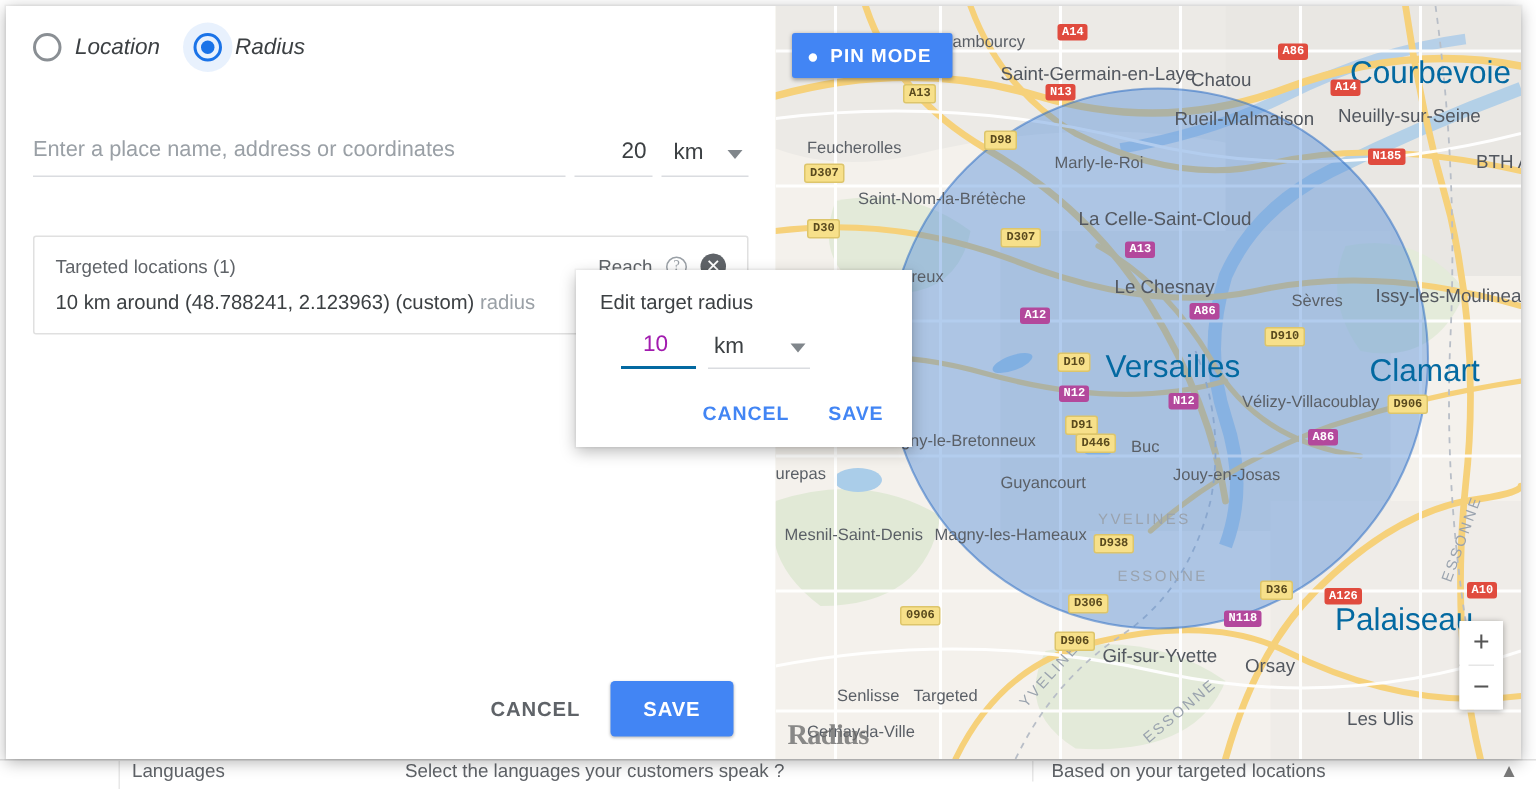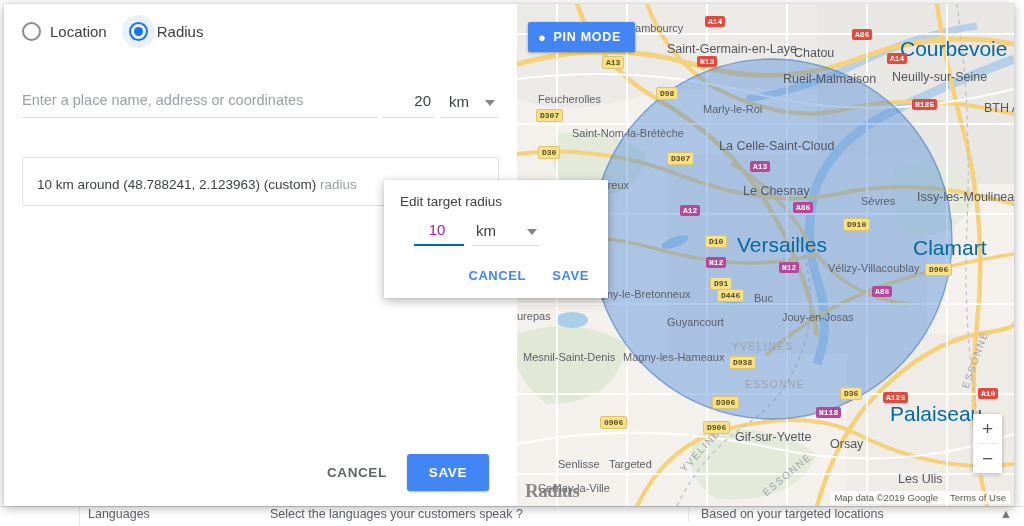--- a/index.html
+++ b/index.html
@@ -45,21 +45,21 @@
     position: relative;
     width: 513px; height: 502px;
     background: #fff;
     flex: none;
   }
 
   .radio-row {
     position: absolute; left: 18px; top: 18px;
     display: flex; align-items: center; gap: 22px;
   }
-  .radio-item { display: flex; align-items: center; gap: 9px; cursor: pointer; }
+  .radio-item { display: flex; align-items: center; gap: 9px; cursor: pointer; font-style: italic; }
   .radio-ring {
     width: 19px; height: 19px; border-radius: 50%;
     border: 2px solid #8a8f94; background: #fff;
     display: flex; align-items: center; justify-content: center;
     flex: none;
   }
   .radio-item.selected .radio-ring { border-color: #1a73e8; }
   .radio-dot { width: 9px; height: 9px; border-radius: 50%; background: #1a73e8; display: none; }
   .radio-item.selected .radio-dot { display: block; }
   .radio-halo {
@@ -320,20 +320,28 @@
     <div id="search-row">
       <input id="place-input" type="text" placeholder="Enter a place name, address or coordinates" style="">
       <input id="radius-value" type="text" value="20" style="">
       <div id="unit-select">
         <span class="unit-text">km</span>
         <span class="caret"></span>
       </div>
     </div>
 
     <div id="targeted-card">
+      <div class="card-head">
+        <span class="card-head-title">Targeted locations (1)</span>
+        <span class="card-head-right">
+          <span class="reach-label">Reach</span>
+          <span class="q-icon">?</span>
+          <span class="x-icon">✕</span>
+        </span>
+      </div>
       <div class="card-row">
         <span>10 km around (48.788241, 2.123963) (custom)</span>
         <span class="muted">radius</span>
       </div>
     </div>
 
     <div id="dialog-actions">
       <button class="btn-text">CANCEL</button>
       <button class="btn-filled">SAVE</button>
     </div>
@@ -461,35 +469,31 @@
         <div class="shield yellow" style="left: 193px; top: 273px;">D91</div>
         <div class="shield yellow" style="left: 200px; top: 285px;">D446</div>
         <div class="shield purple" style="left: 355px; top: 282px;">A86</div>
         <div class="shield purple" style="left: 299px; top: 403px;">N118</div>
         <div class="shield yellow" style="left: 212px; top: 352px; text-align: center;">D938</div>
         <div class="shield yellow" style="left: 195px; top: 392px;">D306</div>
         <div class="shield yellow" style="left: 323px; top: 383px;">D36</div>
         <div class="shield red" style="left: 366px; top: 388px;">A126</div>
         <div class="shield red" style="left: 461px; top: 384px;">A10</div>
         <div class="shield yellow" style="left: 186px; top: 417px;">D906</div>
-        <div class="shield yellow" style="left: 83px; top: 412px;">0906</div>
+        <div class="shield yellow" style="left: 83px; top: 400px;">0906</div>
       </div>
 
     <div id="zoom-ctl">
       <button>+</button>
       <div class="divider"></div>
       <button>−</button>
     </div>
 
     <div id="google-logo">Radius</div>
 
-    <div id="map-attrib">
-      <span>Map data ©2019 Google</span>
-      <span>Terms of Use</span>
-    </div>
   </div>
 
   <div id="edit-popup">
     <div class="pop-title">Edit target radius</div>
     <div id="pop-field-row">
       <input id="pop-radius-value" type="text" value="10" style="">
       <div id="pop-unit">
         <span class="unit-text">km</span>
         <span class="caret"></span>
       </div>

